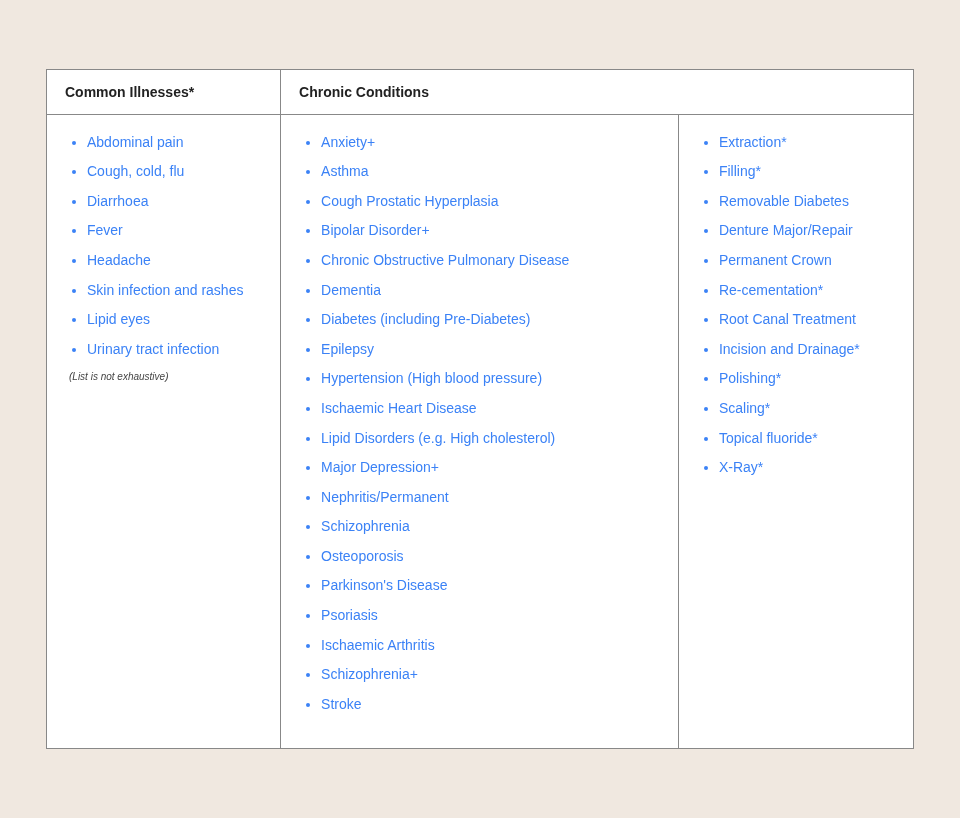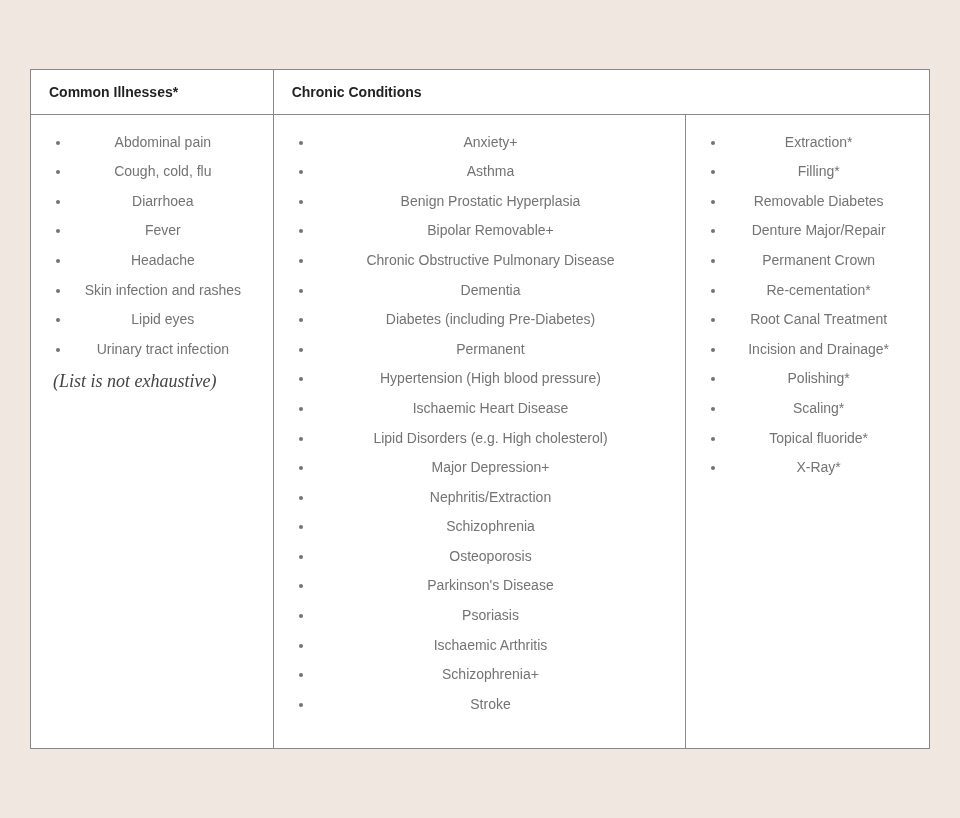--- a/index.html
+++ b/index.html
@@ -18,21 +18,21 @@
       font-size: 14px;
     }
 
     .page-wrapper {
       width: 960px;
       min-height: 818px;
       background-color: #f0e8e0;
       display: flex;
       justify-content: center;
       align-items: center;
-      padding: 30px;
+      padding: 46px;
     }
 
     .table-container {
       width: 900px;
       border: 1.5px solid #888;
       background-color: #ffffff;
     }
 
     .table-header {
       display: grid;
@@ -61,36 +61,34 @@
       vertical-align: top;
     }
 
     .body-cell:not(:last-child) {
       border-right: 1.5px solid #888;
     }
 
     .body-cell ul {
       list-style: disc;
       padding-left: 22px;
-      color: #737373;
-      text-align: center;
+      color: #3b82f6;
     }
 
     .body-cell ul li {
       margin-bottom: 10px;
       line-height: 1.4;
     }
 
     .note {
       margin-top: 12px;
       font-style: italic;
       color: #444;
-      font-size: 18px;
+      font-size: 10px;
       padding-left: 4px;
-      font-family: Liberation Serif, serif;
     }
   </style>
 </head>
 <body>
 
 <div class="page-wrapper">
   <div class="table-container">
 
     <div class="table-header">
       <div class="header-cell">
@@ -114,31 +112,31 @@
           <li>Lipid eyes</li>
           <li>Urinary tract infection</li>
         </ul>
         <p class="note">(List is not exhaustive)</p>
       </div>
 
       <div class="body-cell">
         <ul>
           <li>Anxiety+</li>
           <li>Asthma</li>
-          <li>Benign Prostatic Hyperplasia</li>
-          <li>Bipolar Removable+</li>
+          <li>Cough Prostatic Hyperplasia</li>
+          <li>Bipolar Disorder+</li>
           <li>Chronic Obstructive Pulmonary Disease</li>
           <li>Dementia</li>
           <li>Diabetes (including Pre-Diabetes)</li>
-          <li>Permanent</li>
+          <li>Epilepsy</li>
           <li>Hypertension (High blood pressure)</li>
           <li>Ischaemic Heart Disease</li>
           <li>Lipid Disorders (e.g. High cholesterol)</li>
           <li>Major Depression+</li>
-          <li>Nephritis/Extraction</li>
+          <li>Nephritis/Permanent</li>
           <li>Schizophrenia</li>
           <li>Osteoporosis</li>
           <li>Parkinson's Disease</li>
           <li>Psoriasis</li>
           <li>Ischaemic Arthritis</li>
           <li>Schizophrenia+</li>
           <li>Stroke</li>
         </ul>
       </div>
 

